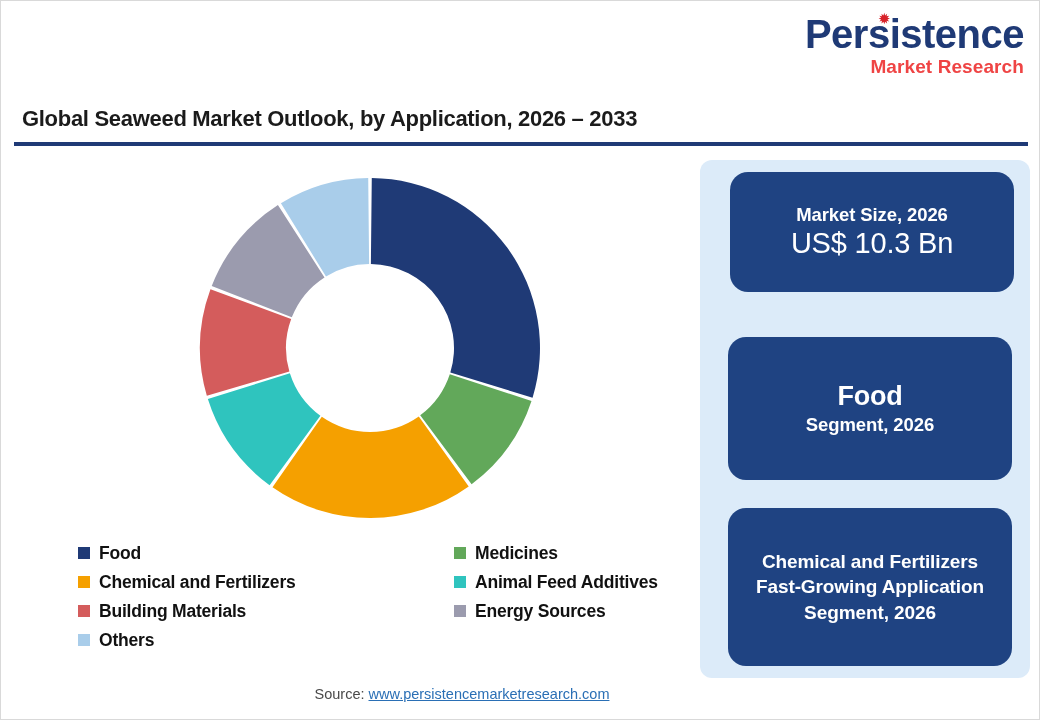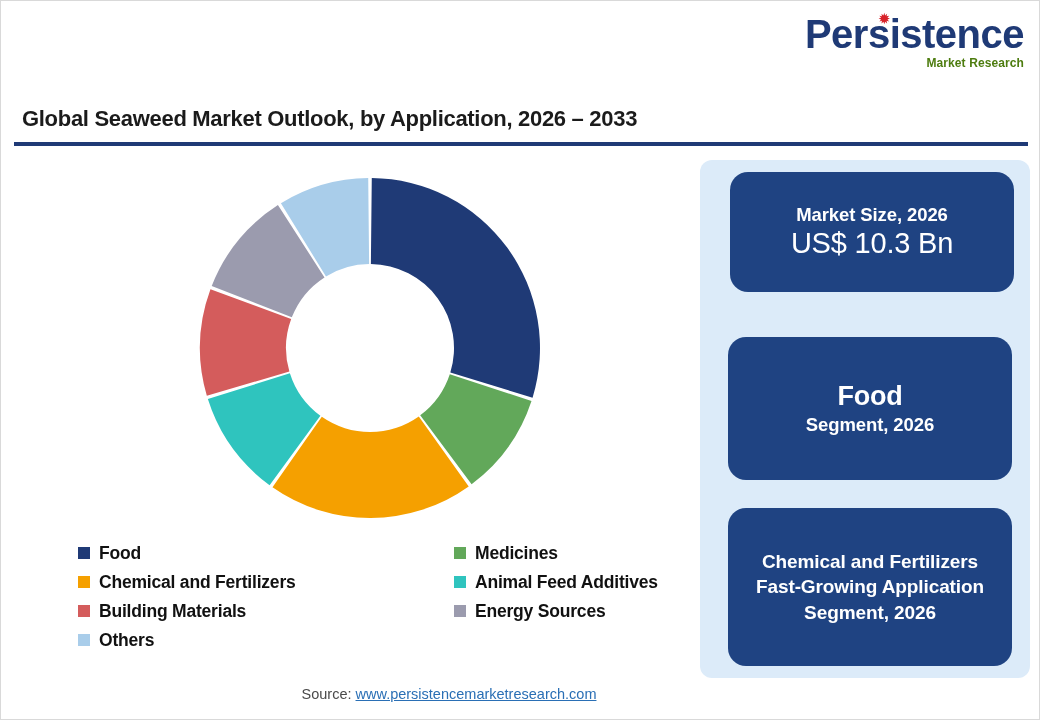--- a/index.html
+++ b/index.html
@@ -40,23 +40,23 @@
   }
   .logo-star {
     position: absolute;
     left: 96px;
     top: -3px;
     color: #D8232A;
     font-size: 15px;
     line-height: 1;
   }
   .logo-sub {
-    font-size: 12px;
-    font-weight: bold;
-    color: #4d7c0f;
+    font-size: 19px;
+    font-weight: bold;
+    color: #ef4444;
     margin-top: 3px;
     letter-spacing: 0.1px;
     white-space: nowrap;
   }
 
   
   .title {
     position: absolute;
     left: 22px;
     top: 106px;
@@ -177,20 +177,21 @@
 
   
   .source {
     position: absolute;
     left: 0;
     top: 686px;
     width: 898px;
     text-align: center;
     font-size: 14.5px;
     color: #4a4a4a;
+    padding-left: 13px;
   }
   .source a {
     color: #2a6fb5;
     text-decoration: underline;
   }
 
   .border-frame {
     position: absolute;
     left: 0; top: 0;
     width: 1040px; height: 720px;

